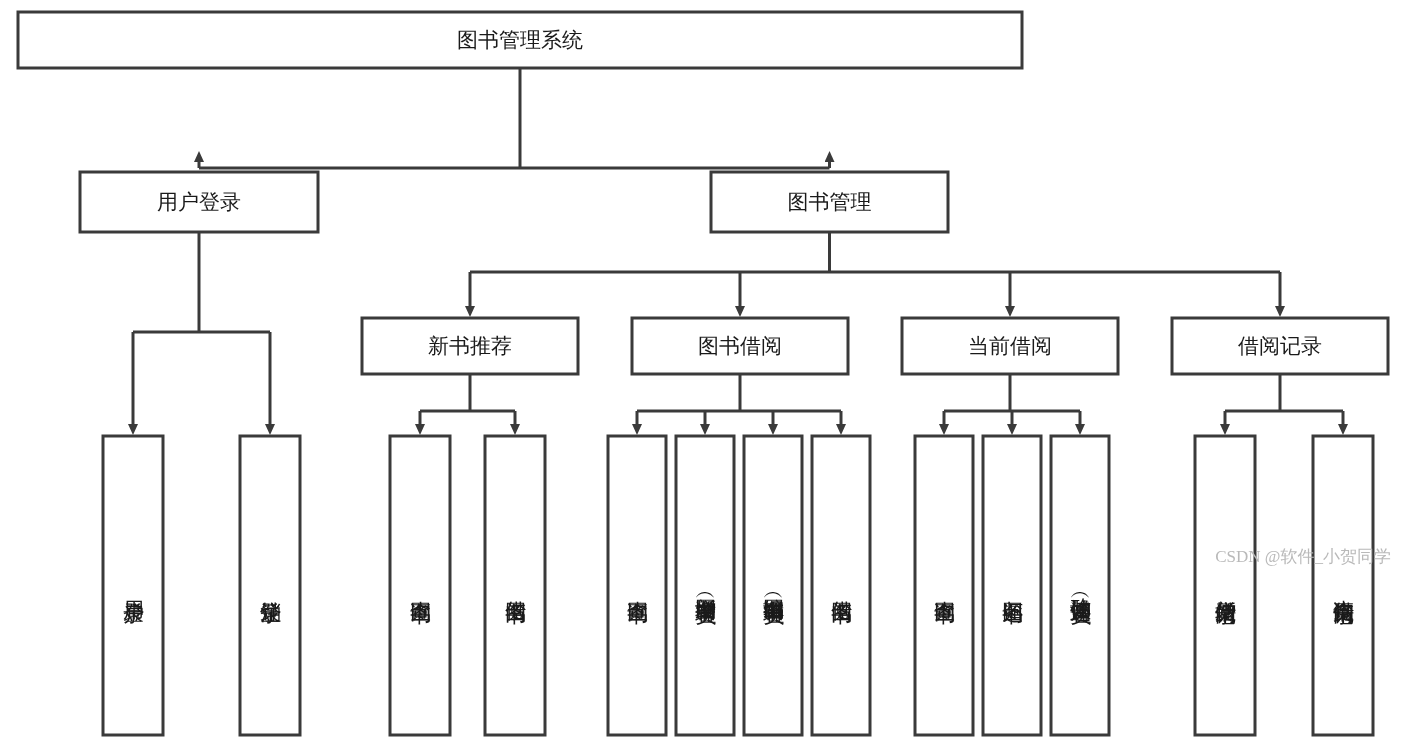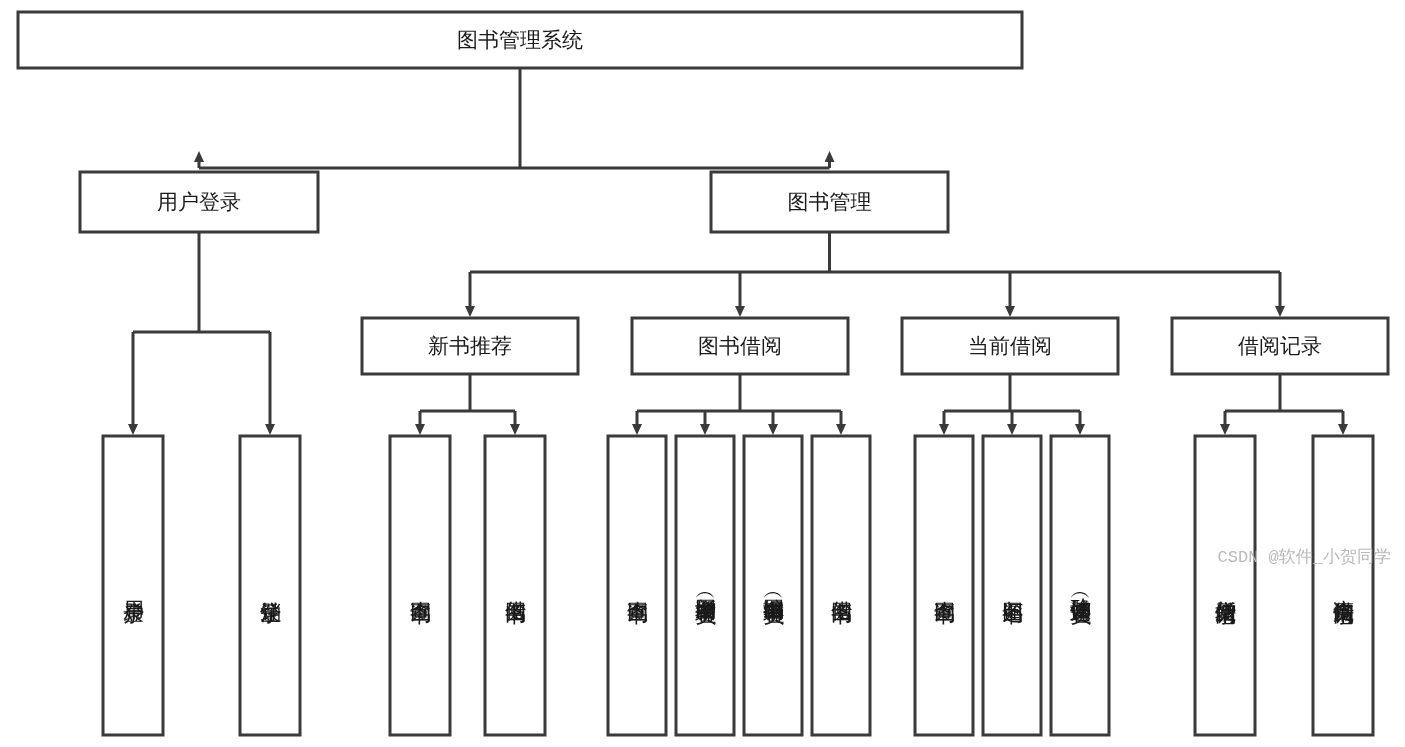--- a/index.html
+++ b/index.html
@@ -64,21 +64,21 @@
     line-height: 1.30;
     color: #1a1a1a;
     letter-spacing: 1px;
     white-space: nowrap;
     text-align: center;
   }
   .watermark {
     position: absolute;
     right: 14px;
     bottom: 6px;
-    font-family: Liberation Mono, monospace;
+    font-family: Liberation Serif, serif;
     font-size: 17px;
     color: #b9b9b9;
     white-space: nowrap;
     pointer-events: none;
   }
 </style>
 </head>
 <body>
 
 <div id="diagram-root">

